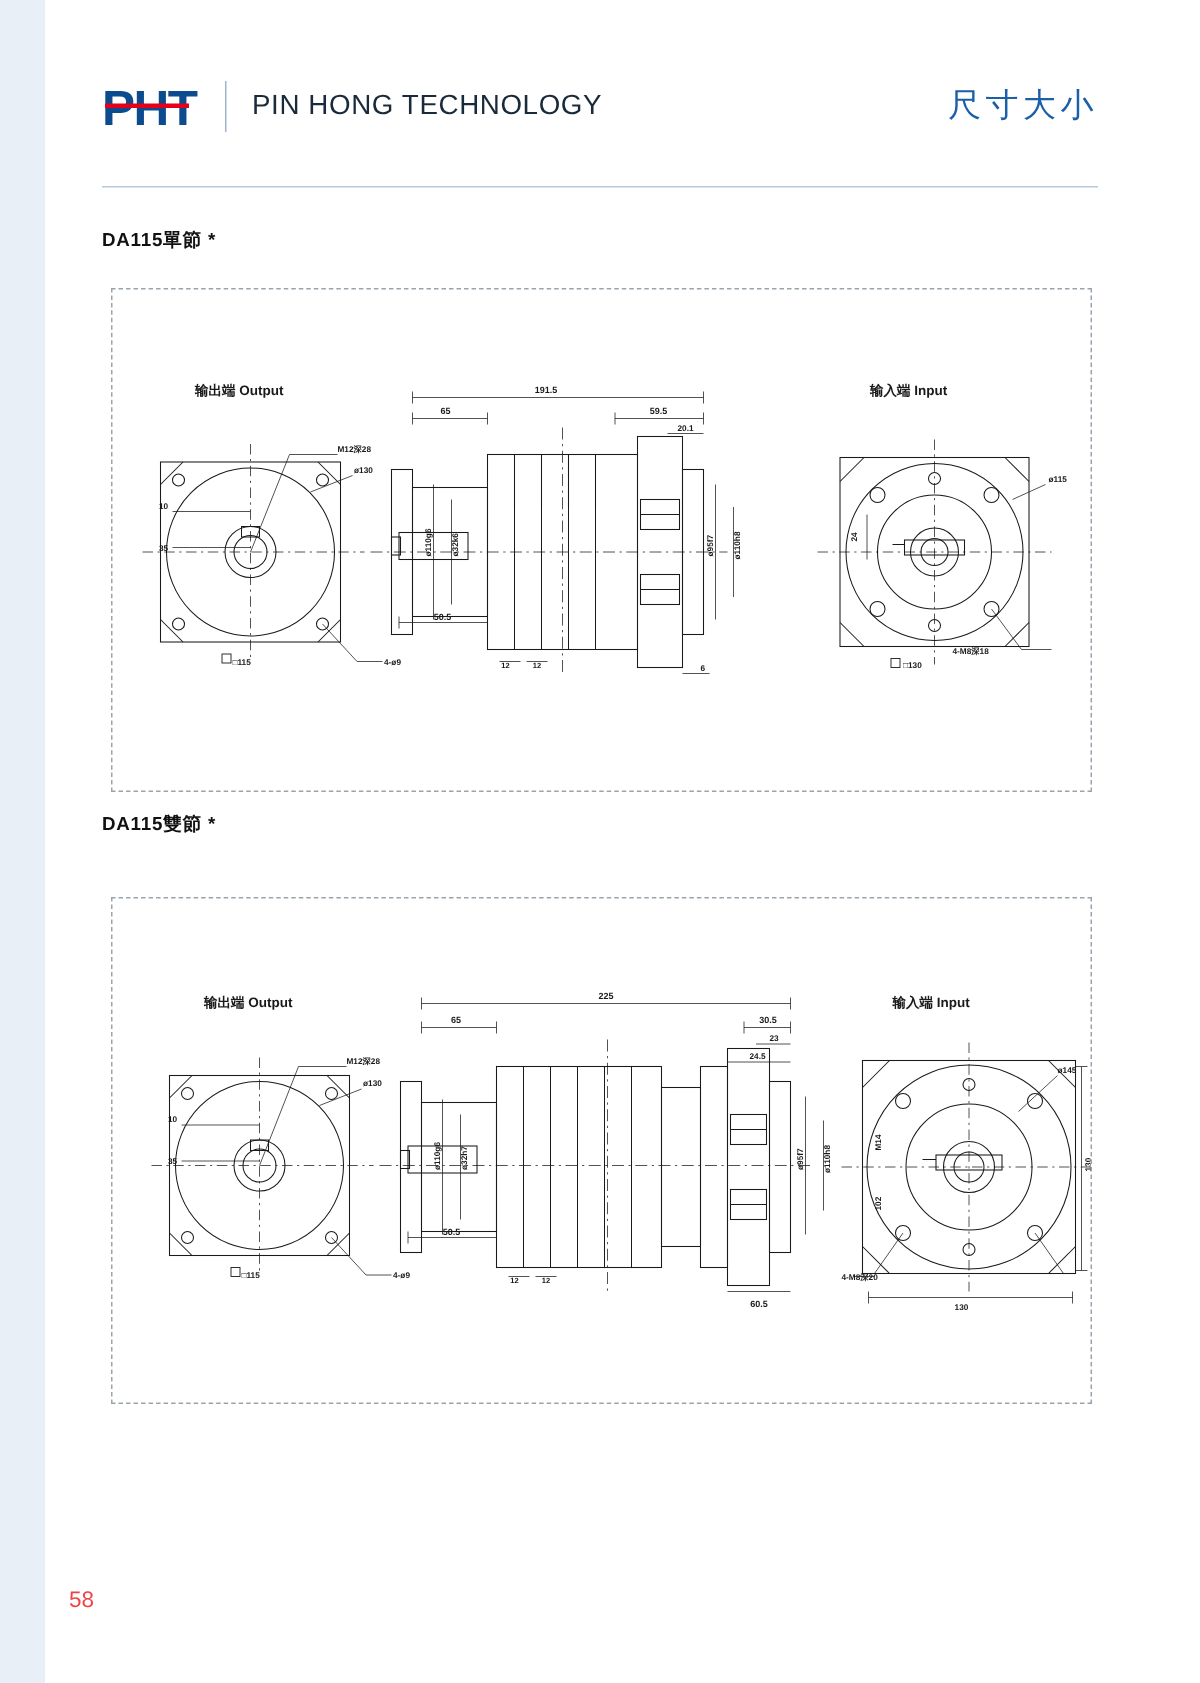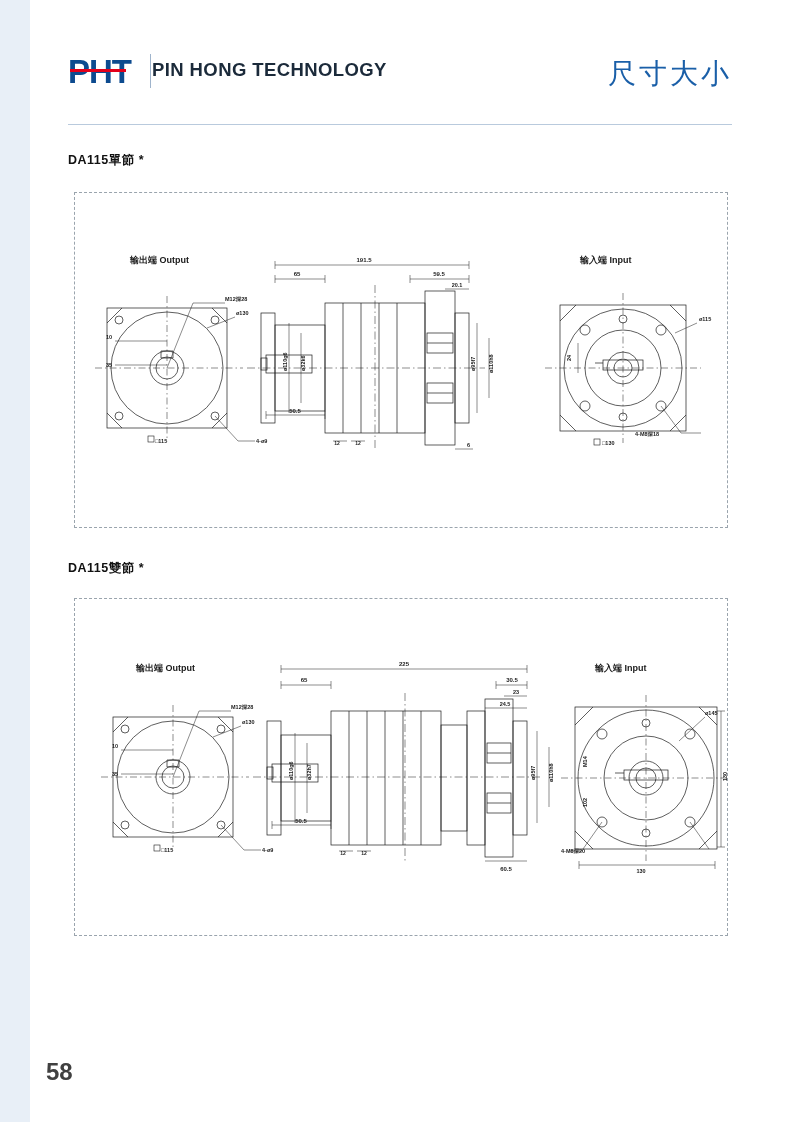--- a/index.html
+++ b/index.html
@@ -64,33 +64,33 @@
   .logo-divider {
     position: absolute;
     left: 82px;
     top: 2px;
     width: 1px;
     height: 34px;
     background: #9fb4cc;
   }
   .brand-name {
     position: absolute;
-    left: 84px;
+    left: 100px;
     top: 7px;
     font-size: 18.5px;
-    font-weight: bold;
+    font-weight: normal;
     color: #1b2a3a;
     letter-spacing: 0.4px;
     white-space: nowrap;
   }
   .header-title {
     position: absolute;
     right: 0;
     top: 3px;
-    font-size: 28px;
+    font-size: 22px;
     color: #1a5fa8;
     letter-spacing: 3px;
     white-space: nowrap;
   }
   .header-rule {
     position: absolute;
     left: 68px;
     top: 124px;
     width: 664px;
     height: 1px;
@@ -100,42 +100,42 @@
   
   .section-title {
     position: absolute;
     font-size: 12.5px;
     font-weight: bold;
     color: #111111;
     letter-spacing: 0.5px;
     white-space: nowrap;
   }
   #title-single { left: 68px; top: 152px; }
-  #title-double { left: 68px; top: 560px; }
+  #title-double { left: 68px; top: 541px; }
 
   
   .fig-frame {
     position: absolute;
     border: 1px dashed #9aa4ad;
     box-sizing: border-box;
     font-weight: bold;
   }
   #frame-single { left: 74px; top: 192px; width: 654px; height: 336px; }
   #frame-double { left: 74px; top: 598px; width: 654px; height: 338px; }
 
   .fig-svg { position: absolute; left: 0; top: 0; }
 
   
   .page-number {
     position: absolute;
     left: 46px;
     top: 1058px;
-    font-size: 24px;
-    color: #404040;
-    font-weight: bold;
+    font-size: 15px;
+    color: #ef4444;
+    font-weight: normal;
   }
 
   
   .dw { font-family: "Liberation Sans", sans-serif; fill: #1a1a1a; }
 </style>
 </head>
 <body>
 
 <div class="edge-strip"></div>
 

